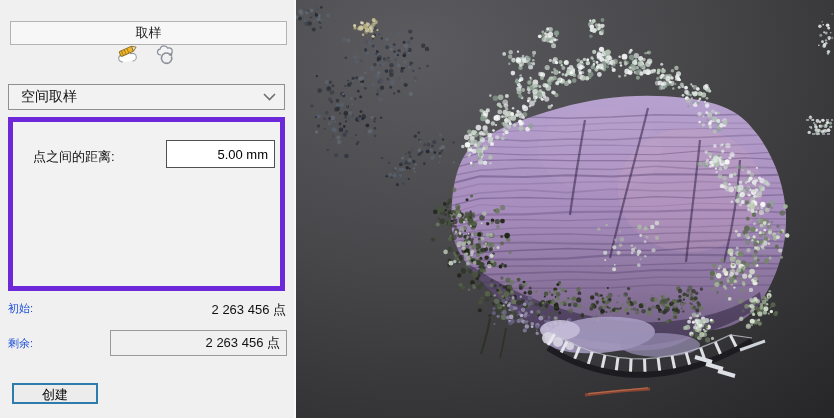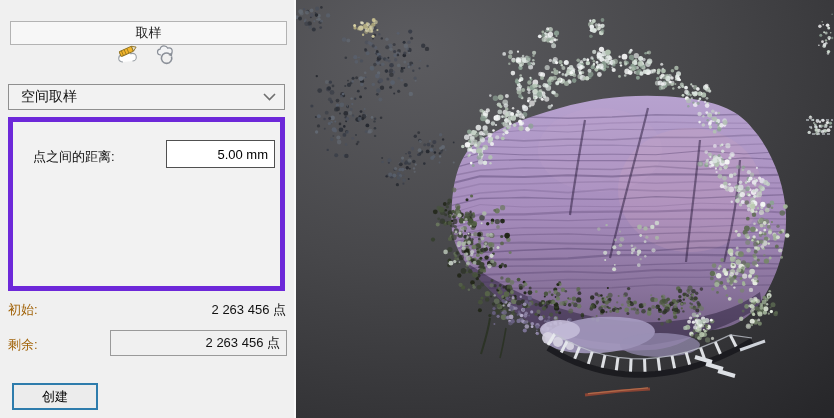--- a/index.html
+++ b/index.html
@@ -40,34 +40,34 @@
   .dist-input{
     position:absolute;left:153px;top:18px;width:109px;height:26px;box-sizing:border-box;
     border:1px solid #505050;background:#fff;font-size:13px;color:#000;
     text-align:right;padding:13px 6px;font-family:inherit;
   }
   .preview-btn{
     position:absolute;left:156px;top:68px;width:101px;height:26px;box-sizing:border-box;
     background:#e9e9e9;border:1px solid #9f9f9f;font-size:13px;color:#111;
     font-family:inherit;cursor:pointer;
   }
-  .stat-label{position:absolute;font-size:13px;color:#a16207}
+  .stat-label{position:absolute;font-size:11px;color:#1d4ed8}
   .lbl-init{left:8px;top:301px}
   .lbl-rem{left:8px;top:336px}
   .val-init{
     position:absolute;left:110px;top:301px;width:176px;
     font-size:13px;color:#111;text-align:right;
   }
   .field-rem{
     position:absolute;left:110px;top:330px;width:177px;height:26px;box-sizing:border-box;
     border:1px solid #9a9a9a;background:#f0f0f0;font-size:13px;color:#111;
     text-align:right;line-height:24px;padding-right:6px;
   }
   .btn{
-    position:absolute;top:383px;height:27px;box-sizing:border-box;
+    position:absolute;top:383px;height:21px;box-sizing:border-box;
     background:#ececec;border:1px solid #8c8c8c;font-size:13px;color:#000;
     font-family:inherit;cursor:pointer;
   }
   .btn-create{left:12px;width:86px;border:2px solid #2e7cac}
   .btn-close{left:110px;width:77px}
   .btn-help{left:202px;width:78px}
   .viewport{
     position:absolute;left:296px;top:0;width:538px;height:418px;background:#2b2b2e;
   }
   .viewport svg{display:block}

